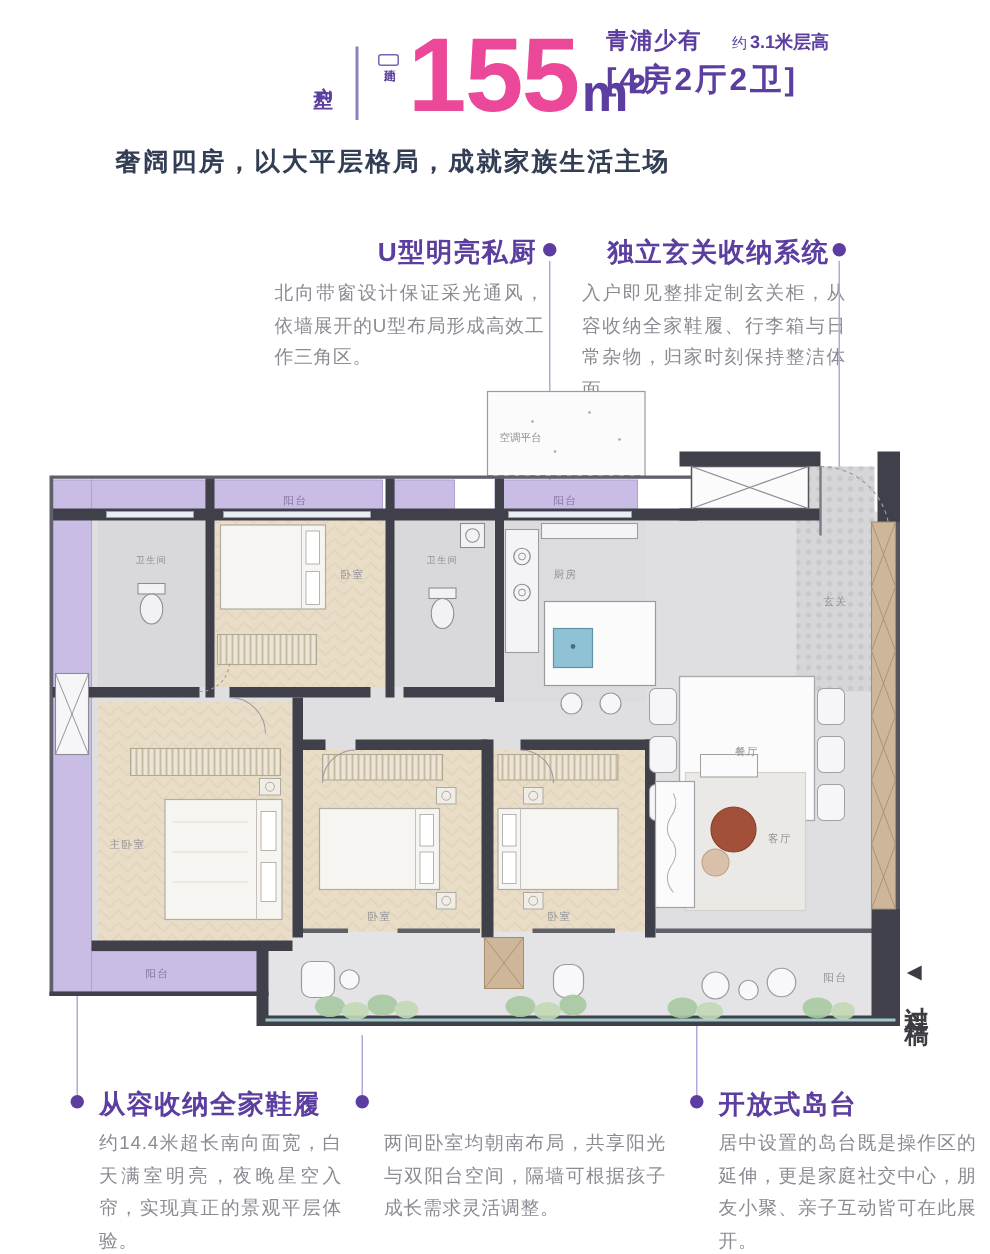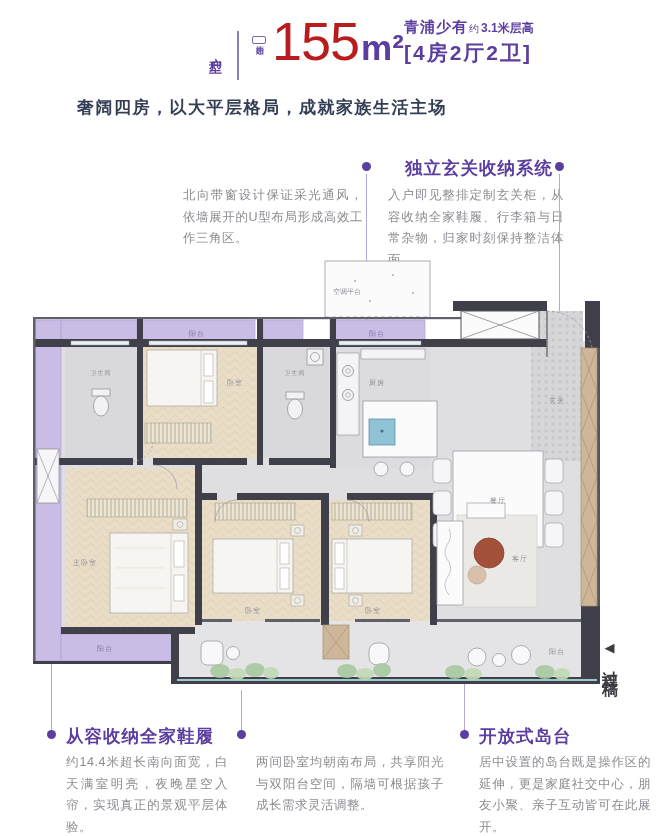--- a/index.html
+++ b/index.html
@@ -8,24 +8,24 @@
   
   .unit-code{position:absolute;left:98px;top:14px;font-size:64px;font-weight:600;
              color:#5b3e9f;letter-spacing:-2px;}
   .unit-label{position:absolute;left:206px;top:47px;writing-mode:vertical-rl;
               font-size:13px;font-weight:700;color:#5b3e9f;letter-spacing:3px;}
   .hdr-divider{position:absolute;left:237px;top:31px;width:1.5px;height:49px;background:#8f80bd;}
   .area-prefix{position:absolute;left:252px;top:36px;border:1px solid #7a63b0;
                writing-mode:vertical-rl;font-size:8px;line-height:1;padding:3px 2px;
                color:#5b3e9f;border-radius:2px;}
   .area-wrap{position:absolute;left:272px;top:10px;display:flex;align-items:baseline;}
-  .area-value{font-size:54px;font-weight:400;color:#b91c1c;letter-spacing:-1px;}
+  .area-value{font-size:70px;font-weight:700;color:#ec4899;letter-spacing:-1px;}
   .area-unit{font-size:35px;font-weight:600;color:#5b3e9f;margin-left:2px;}
   .hdr-right{position:absolute;left:404px;top:18px;color:#5b3e9f;}
-  .hdr-right-top{display:flex;align-items:baseline;gap:1px;}
+  .hdr-right-top{display:flex;align-items:baseline;gap:20px;}
   .rarity{font-size:15px;font-weight:700;letter-spacing:1px;}
   .height-approx{font-size:10px;font-weight:400;}
   .height-value{font-size:12px;font-weight:700;margin-left:2px;}
   .layout-spec{font-size:21px;font-weight:700;letter-spacing:2px;margin-top:2px;}
   .subtitle{position:absolute;left:0;top:96px;width:524px;text-align:center;
             font-size:17px;font-weight:700;color:#333e54;letter-spacing:1.5px;}
   
   .co-title{font-size:17.5px;font-weight:700;color:#5b3e9f;letter-spacing:1px;}
   .co-body{font-size:12.5px;color:#8b8b93;line-height:1.72;letter-spacing:0.5px;text-align:justify;}
   .co-tl-title{position:absolute;left:180px;top:156px;width:178px;text-align:right;}
@@ -65,20 +65,21 @@
     <div class="hdr-right-top">
       <span class="rarity">青浦少有</span>
       <span>
         <span class="height-approx">约</span><span class="height-value">3.1米层高</span>
       </span>
     </div>
     <div class="layout-spec">[4房2厅2卫]</div>
   </div>
   <div class="subtitle">奢阔四房，以大平层格局，成就家族生活主场</div>
 
+  <div class="co-title co-tl-title">U型明亮私厨</div>
   <div class="co-body co-tl-body">北向带窗设计保证采光通风，依墙展开的U型布局形成高效工作三角区。</div>
   <div class="co-title co-tr-title">独立玄关收纳系统</div>
   <div class="co-body co-tr-body">入户即见整排定制玄关柜，从容收纳全家鞋履、行李箱与日常杂物，归家时刻保持整洁体面。</div>
 
   <div class="co-title co-b1-title">从容收纳全家鞋履</div>
   <div class="co-body co-b1-body">约14.4米超长南向面宽，白天满室明亮，夜晚星空入帘，实现真正的景观平层体验。</div>
   <div class="co-body co-b2-body">两间卧室均朝南布局，共享阳光与双阳台空间，隔墙可根据孩子成长需求灵活调整。</div>
   <div class="co-title co-b3-title">开放式岛台</div>
   <div class="co-body co-b3-body">居中设置的岛台既是操作区的延伸，更是家庭社交中心，朋友小聚、亲子互动皆可在此展开。</div>
 

